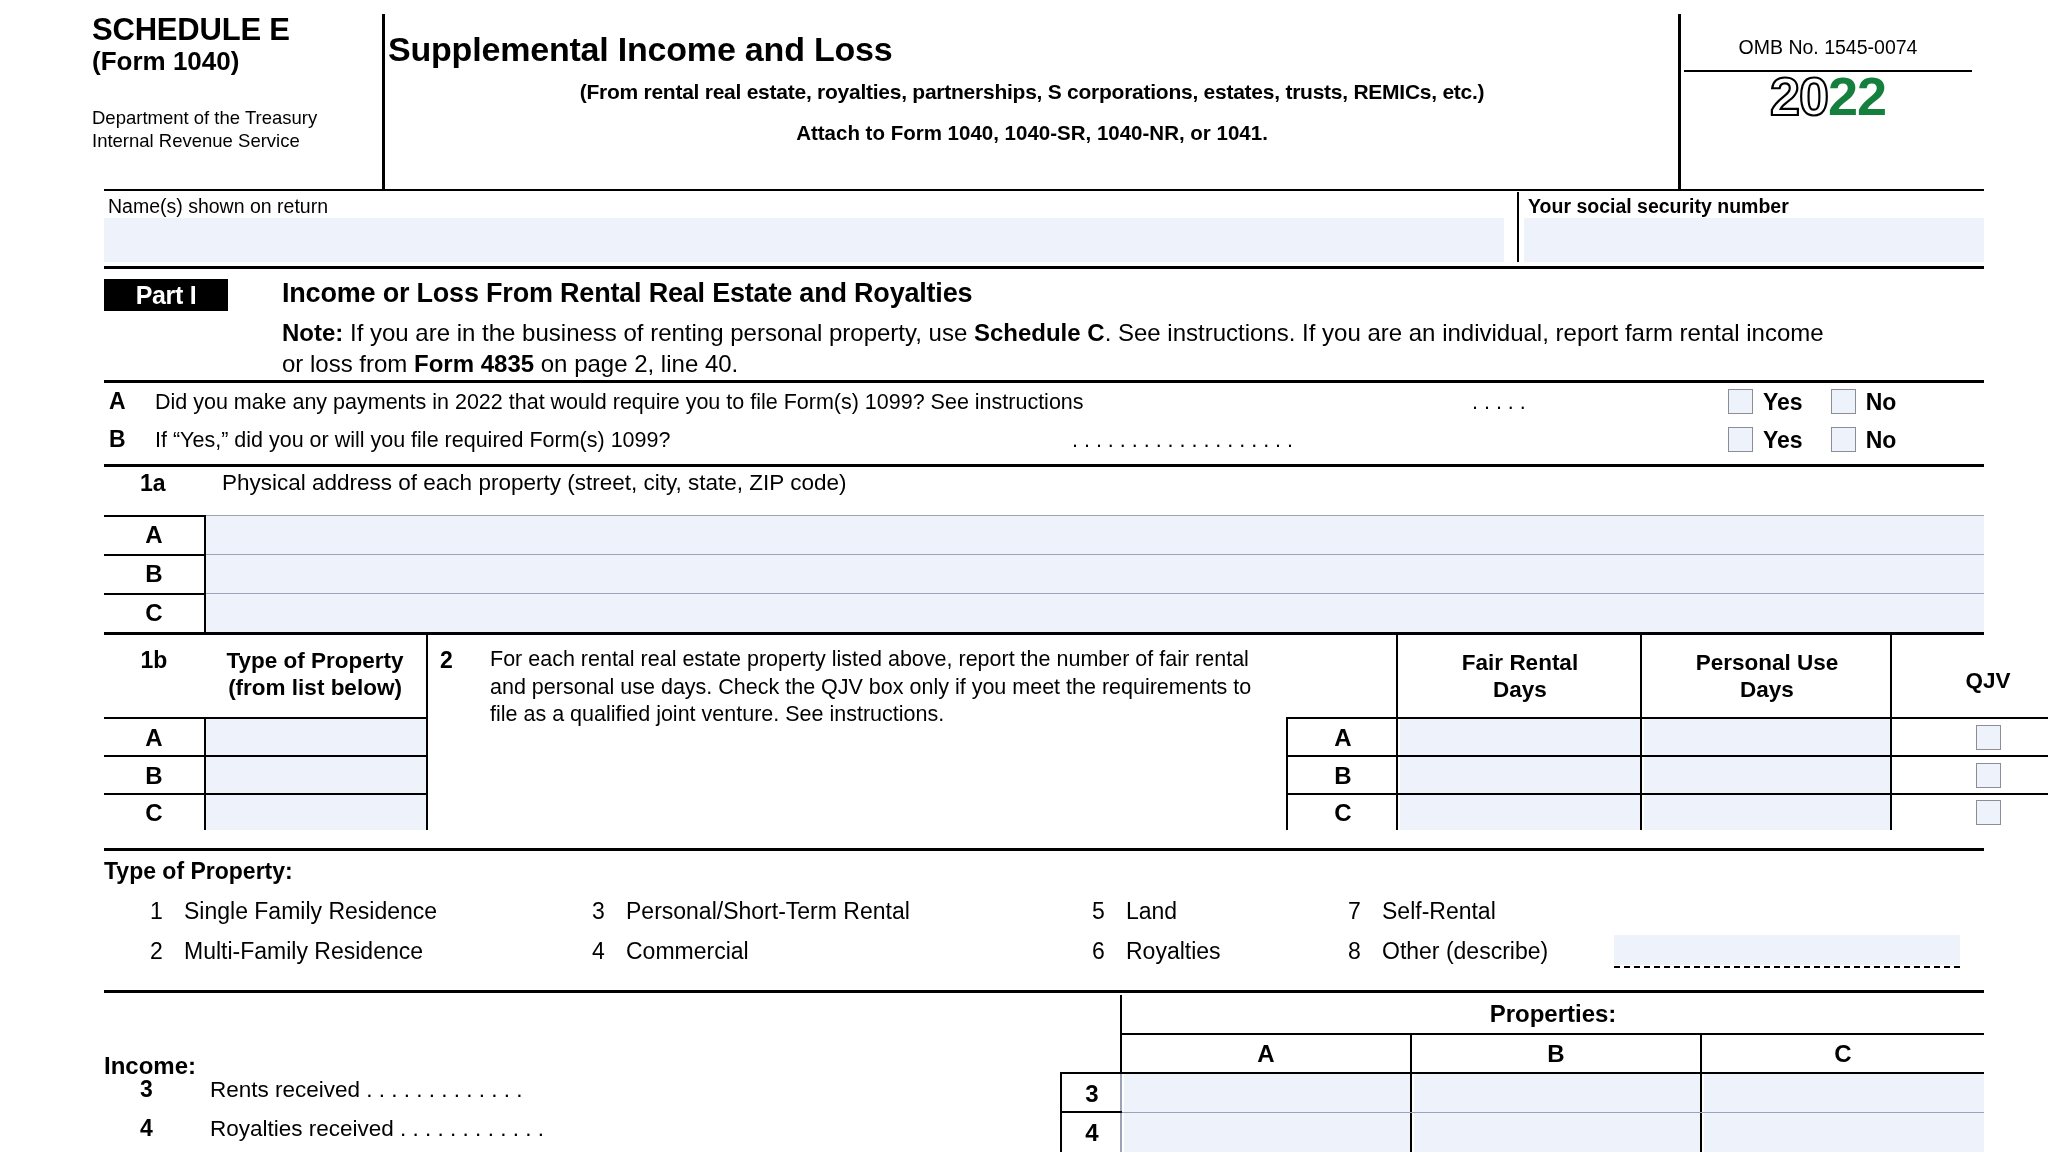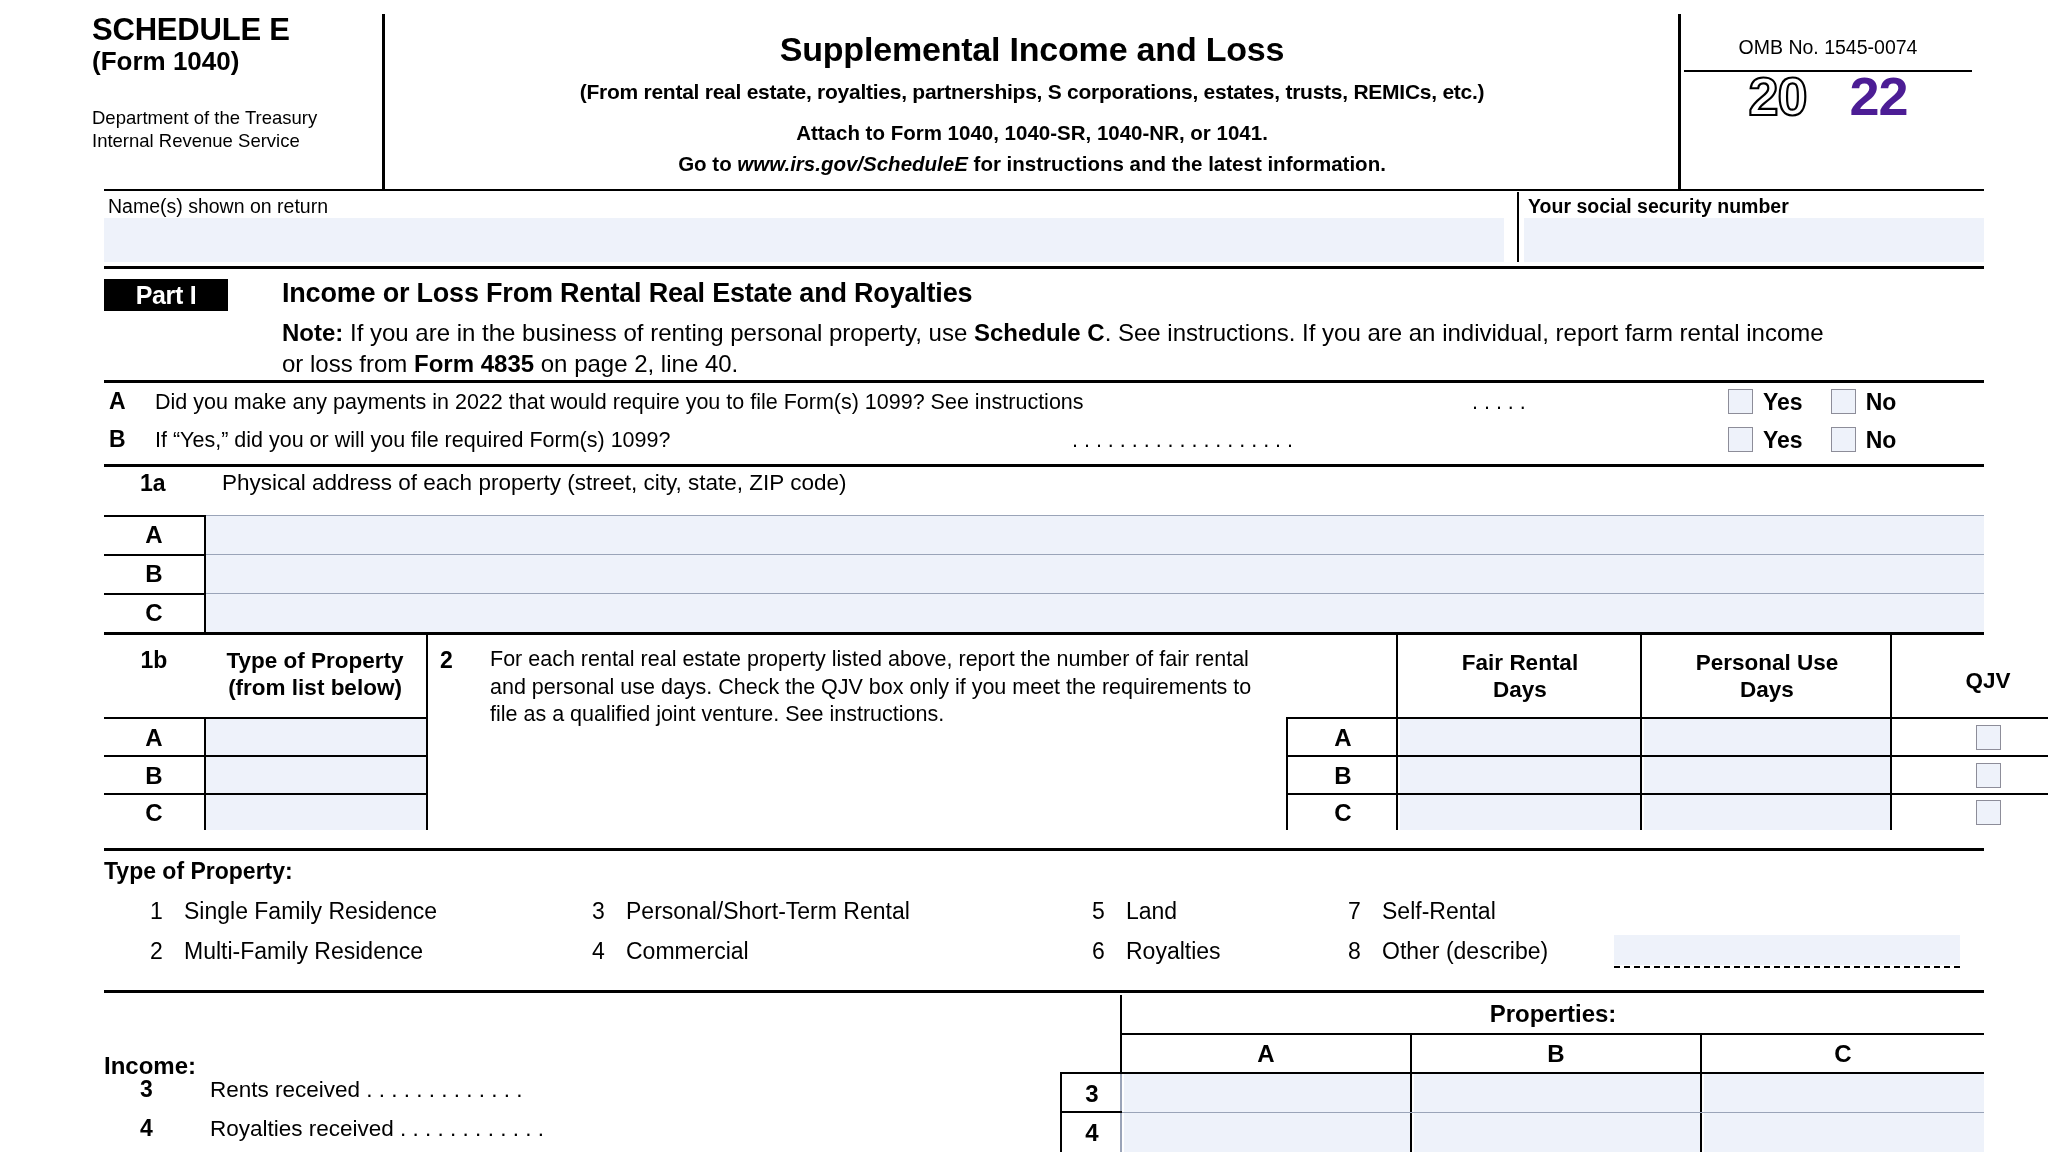--- a/index.html
+++ b/index.html
@@ -17,31 +17,31 @@
   .i{font-style:italic;}
 
   
   .masthead{position:absolute;left:92px;top:14px;width:1880px;height:175px;}
   .mh-left{position:absolute;left:0;top:0;width:290px;height:175px;}
   .mh-sched{font-size:31px;font-weight:bold;letter-spacing:-.2px;line-height:1.04;}
   .mh-form{font-size:26px;font-weight:bold;line-height:1.12;margin-top:1px;}
   .mh-dept{position:absolute;left:0;top:92px;font-size:18.5px;line-height:1.25;}
   .mh-vrule{position:absolute;top:0;width:3px;background:#000;height:175px;}
   .mh-mid{position:absolute;left:296px;top:0;width:1288px;height:175px;}
-  .mh-title{font-size:34px;font-weight:bold;text-align:center;margin-top:16px;letter-spacing:-.2px;}
+  .mh-title{font-size:34px;font-weight:bold;text-align:left;margin-top:16px;letter-spacing:-.2px;}
   .mh-sub{font-size:21px;font-weight:bold;text-align:center;margin-top:11px;letter-spacing:-.25px;}
   .mh-attach{font-size:20.5px;font-weight:bold;text-align:center;margin-top:17px;}
   .mh-goto{font-size:20.5px;font-weight:bold;text-align:center;margin-top:7px;}
   .mh-right{position:absolute;left:1592px;top:0;width:288px;height:175px;}
   .mh-omb{font-size:19.5px;text-align:center;padding-top:22px;}
   .mh-omb-rule{position:absolute;left:0;top:56px;width:288px;height:2px;background:#000;}
   .mh-year{text-align:center;margin-top:6px;height:56px;position:relative;}
   .yr-out{font-size:54px;font-weight:bold;color:#fff;
           -webkit-text-stroke:2.2px #000;letter-spacing:-1px;}
-  .yr-sol{font-size:54px;font-weight:bold;color:#4c1d95;letter-spacing:-1px;padding-left:43px;}
+  .yr-sol{font-size:54px;font-weight:bold;color:#15803d;letter-spacing:-1px;}
   .mh-seq{font-size:19.5px;line-height:1.2;padding-left:18px;margin-top:2px;}
   .mh-seq .num{font-size:23px;font-weight:bold;}
 
   
   .hr{position:absolute;background:#000;}
 
   
   .namerow{position:absolute;left:104px;top:192px;width:1880px;height:70px;}
   .nm-lbl{position:absolute;left:4px;top:3px;font-size:19.5px;}
   .nm-box{position:absolute;left:0;top:26px;width:1400px;height:44px;}
@@ -133,21 +133,20 @@
         <div>Internal Revenue Service</div>
       </div>
     </div>
 
     <div class="mh-vrule" style="left:290px;"></div>
 
     <div class="mh-mid">
       <div class="mh-title">Supplemental Income and Loss</div>
       <div class="mh-sub">(From rental real estate, royalties, partnerships, S corporations, estates, trusts, REMICs, etc.)</div>
       <div class="mh-attach">Attach to Form 1040, 1040-SR, 1040-NR, or 1041.</div>
-      <div class="mh-goto"><span>Go to </span><span class="i b">www.irs.gov/ScheduleE</span><span> for instructions and the latest information.</span></div>
     </div>
 
     <div class="mh-vrule" style="left:1586px;"></div>
 
     <div class="mh-right">
       <div class="mh-omb">OMB No. 1545-0074</div>
       <div class="mh-omb-rule"></div>
       <div class="mh-year"><span class="yr-out">20</span><span class="yr-sol">22</span></div>
     </div>
   </div>

